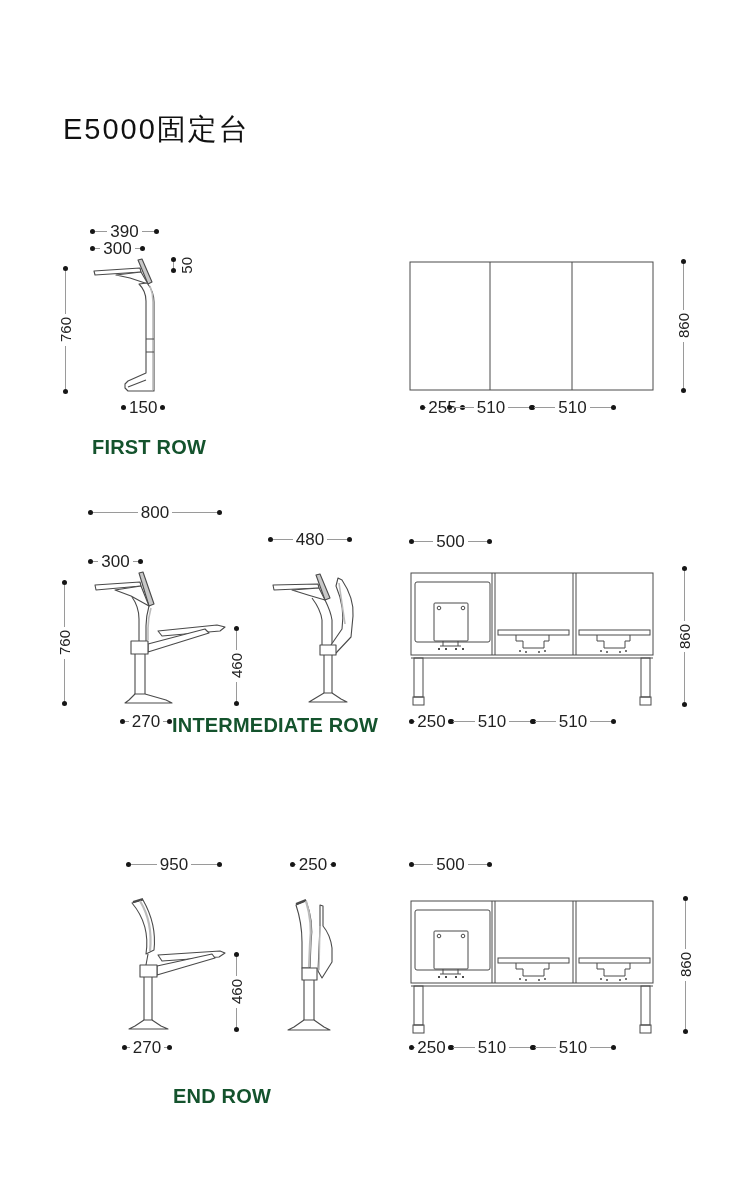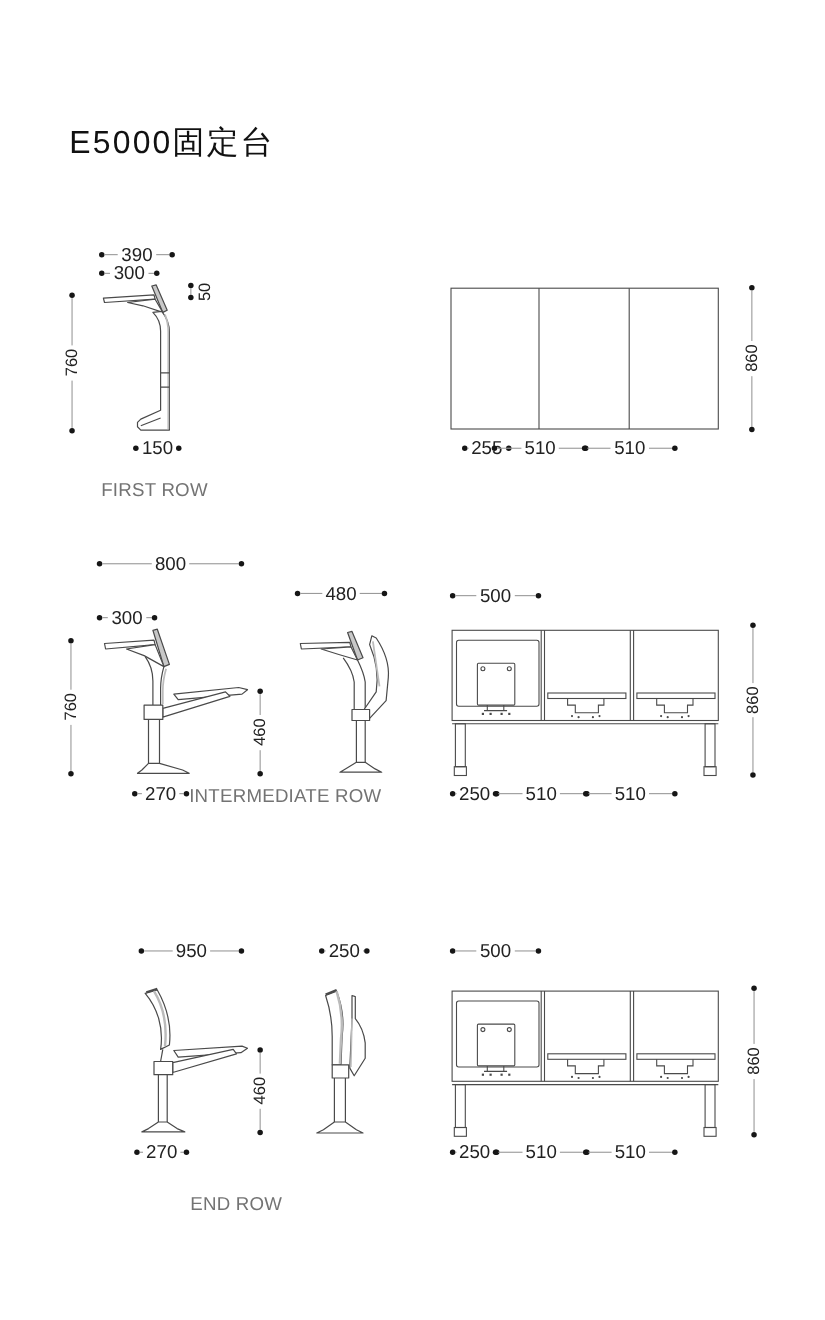--- a/index.html
+++ b/index.html
@@ -18,21 +18,21 @@
         font-size:15px;line-height:1;color:#222;}
   .vdim .seg{flex:1;width:0;border-left:1px solid #9a9a9a;}
   .vdim .lbl{writing-mode:vertical-rl;transform:rotate(180deg);padding:3px 0;}
   
   .vdim-offset{position:absolute;display:flex;align-items:center;gap:3px;font-size:15px;
         line-height:1;color:#222;}
   .vdim-offset .col{display:flex;flex-direction:column;align-items:center;}
   .vdim-offset .seg{width:0;height:6px;border-left:1px solid #9a9a9a;}
   .vdim-offset .lbl{writing-mode:vertical-rl;transform:rotate(180deg);}
   .dot{width:5px;height:5px;border-radius:50%;background:#161616;flex:none;display:block;}
-  .rowlabel{position:absolute;font-size:17px;font-weight:400;color:#737373;
+  .rowlabel{position:absolute;font-size:20px;font-weight:700;color:#14532d;
         letter-spacing:.2px;white-space:nowrap;}
 </style>
 </head>
 <body>
 
 <div class="page">
 
   <h1 class="title">E5000固定台</h1>
 
   <svg width="0" height="0" style="position:absolute" aria-hidden="true">

